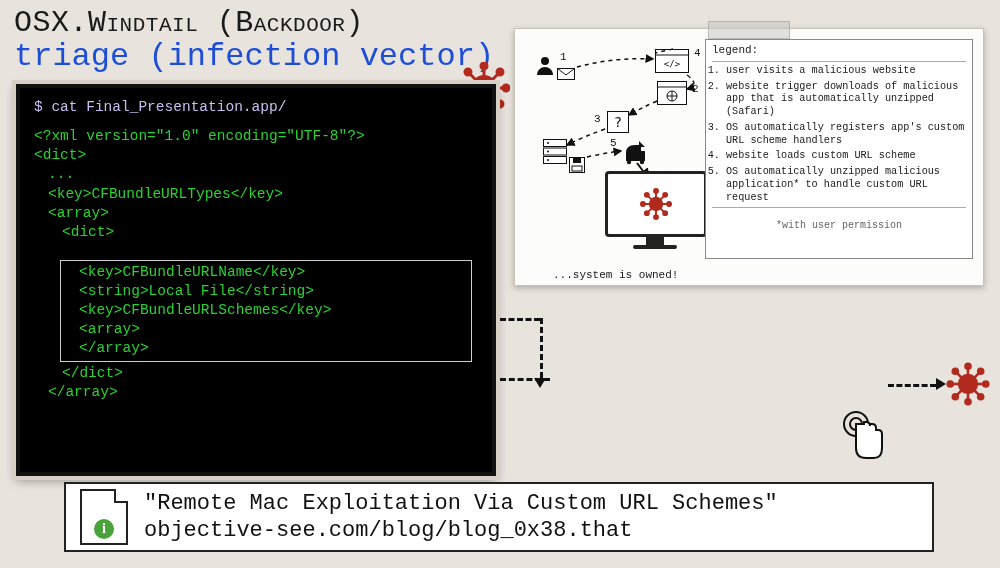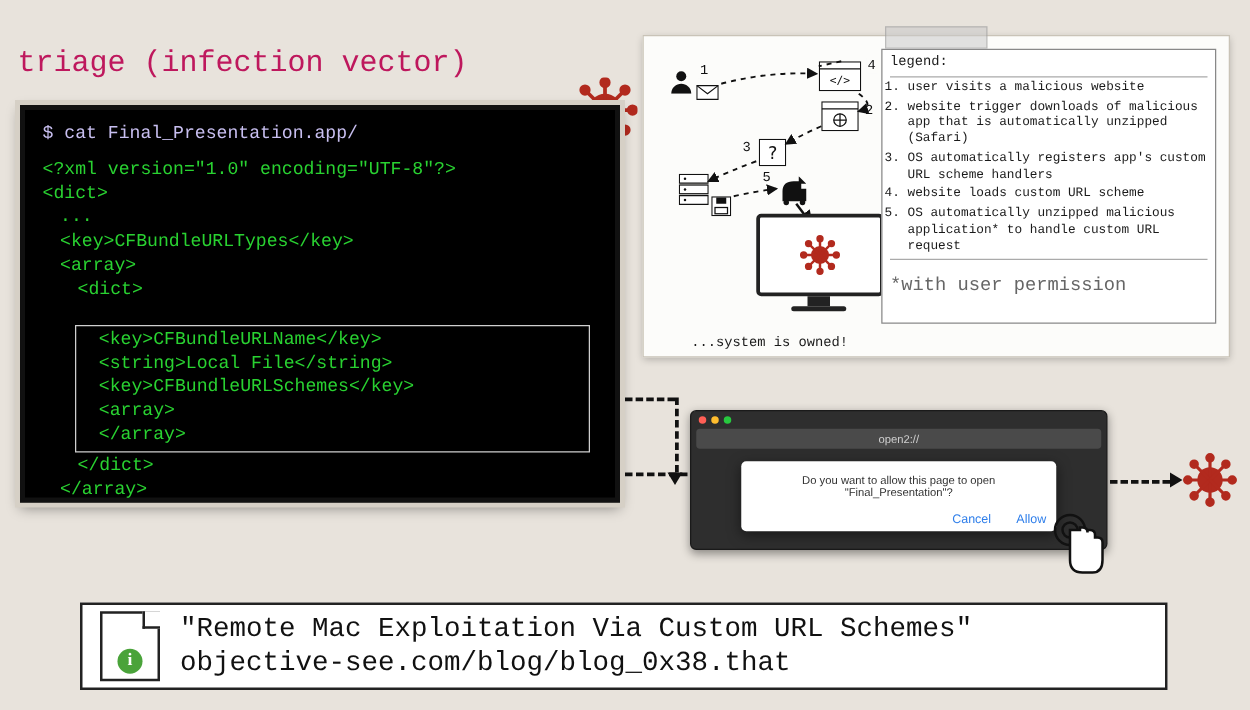--- a/index.html
+++ b/index.html
@@ -22,30 +22,30 @@
     left: 14px;
     font-size: 30px;
     font-variant: small-caps;
     letter-spacing: 0.5px;
     color: #1a1a1a;
   }
   .subtitle {
     position: absolute;
     top: 38px;
     left: 14px;
-    font-size: 24px;
-    color: #be185d;
+    font-size: 32px;
+    color: #1d4ed8;
   }
   
   .term {
     position: absolute;
     top: 84px;
     left: 16px;
     width: 480px;
-    height: 318px;
+    height: 392px;
     background: #000;
     color: #29d231;
     border: 4px solid #111;
     box-shadow: 0 0 0 4px #d6d0c6, 0 4px 10px rgba(0,0,0,.4);
     padding: 10px 14px;
     box-sizing: border-box;
     font-size: 14.5px;
     line-height: 1.32;
   }
   .term-prompt { color: #c7bfe6; }
@@ -104,21 +104,21 @@
     line-height: 1.25;
     padding: 4px 6px;
     box-sizing: border-box;
     font-family: "Courier New", monospace;
     color: #1a1a1a;
   }
   .legend-title { font-size: 11px; margin-bottom: 2px; }
   .legend-box .divider { border-top: 1px solid #aaa; margin: 3px 0; }
   .legend-box ol { margin: 0; padding-left: 14px; }
   .legend-box li { margin-bottom: 3px; }
-  .legend-note { font-size: 15px; color: #666; margin-top: 12px; }
+  .legend-note { font-size: 10px; color: #666; margin-top: 12px; text-align: center; }
   .owned-label {
     position: absolute;
     bottom: 4px;
     left: 38px;
     font-size: 11px;
     font-family: "Courier New", monospace;
     color: #1a1a1a;
   }
   
   .dicon { position: absolute; }
@@ -273,20 +273,21 @@
     font: bold 14px/20px Georgia, serif;
     text-align:center;
   }
   .cite .text { font-size:22px; line-height:1.25; color:#111;}
 </style>
 </head>
 <body>
 
 <div class="slide">
 
+  <div class="title">OSX.Windtail (Backdoor)</div>
   <div class="subtitle">triage (infection vector)</div>
 
   <div class="virus" style="top:62px;left:458px;">
     <svg width="52" height="52" viewBox="0 0 52 52">
       <g fill="#b22a1e">
         <circle cx="26" cy="26" r="13"></circle>
         <g stroke="#b22a1e" stroke-width="3">
           <line x1="26" y1="26" x2="26" y2="4"></line>
             <circle cx="26" cy="4" r="3"></circle>
           <line x1="26" y1="26" x2="26" y2="48"></line>
@@ -468,35 +469,20 @@
         <li>website trigger downloads of malicious app that is automatically unzipped (Safari)</li>
         <li>OS automatically registers app's custom URL scheme handlers</li>
         <li>website loads custom URL scheme</li>
         <li>OS automatically unzipped malicious application* to handle custom URL request</li>
       </ol>
       <div class="divider"></div>
       <div class="legend-note">*with user permission</div>
     </div>
   </div>
 
-  <div class="popup">
-    <div class="titlebar">
-      <div class="dot d1"></div>
-      <div class="dot d2"></div>
-      <div class="dot d3"></div>
-    </div>
-    <div class="urlbar">open2://</div>
-    <div class="dialog">
-      <div class="msg">Do you want to allow this page to open "Final_Presentation"?</div>
-      <div class="btns">
-        <span class="btn-cancel">Cancel</span>
-        <span class="btn-allow">Allow</span>
-      </div>
-    </div>
-  </div>
 
   <div class="hand">
     <svg width="54" height="54" viewBox="0 0 54 54">
       <circle cx="20" cy="16" r="12" fill="none" stroke="#111" stroke-width="2"></circle>
       <circle cx="20" cy="16" r="6" fill="none" stroke="#111" stroke-width="2"></circle>
       <path d="M20 16 L20 40 Q20 50 30 50 L38 50 Q46 50 46 40 L46 26 Q46 22 42 22 L40 22 L40 20 Q40 16 36 16 L34 16 L34 18 Q34 14 30 14 L28 14 L28 16 Z" fill="#fff" stroke="#111" stroke-width="2"></path>
     </svg>
   </div>
 
   <div class="dash" style="top:384px;left:888px;width:48px;"></div>

